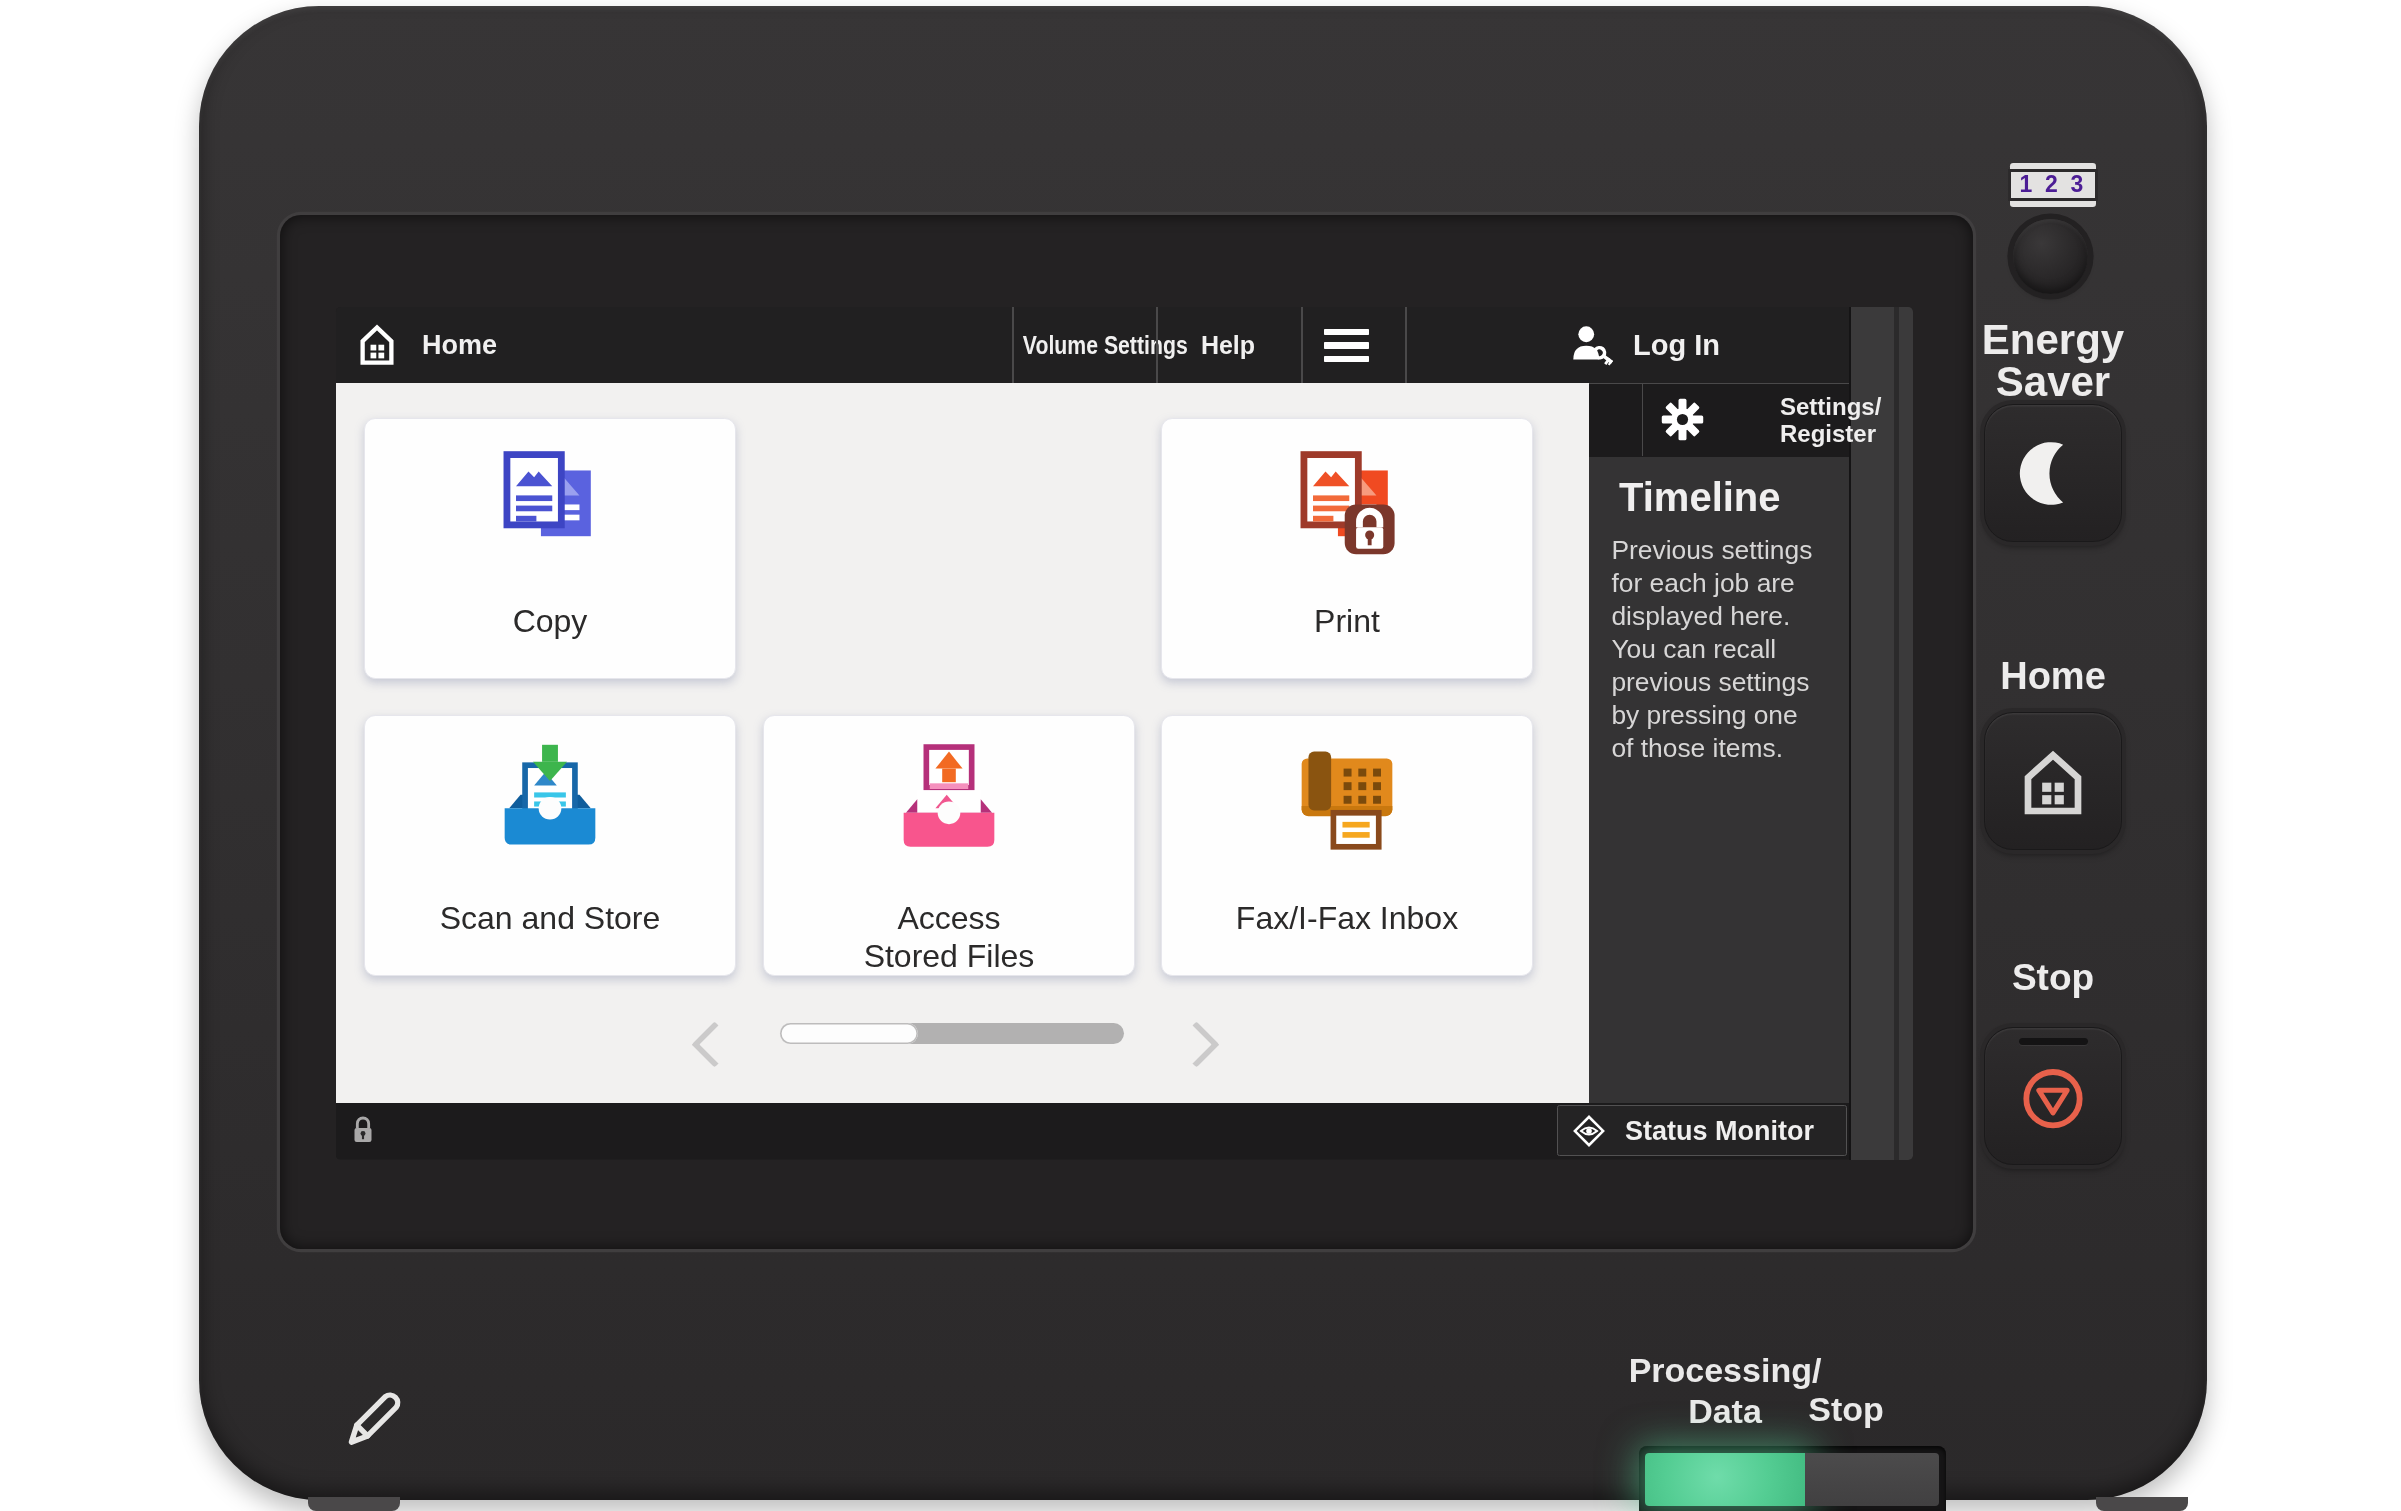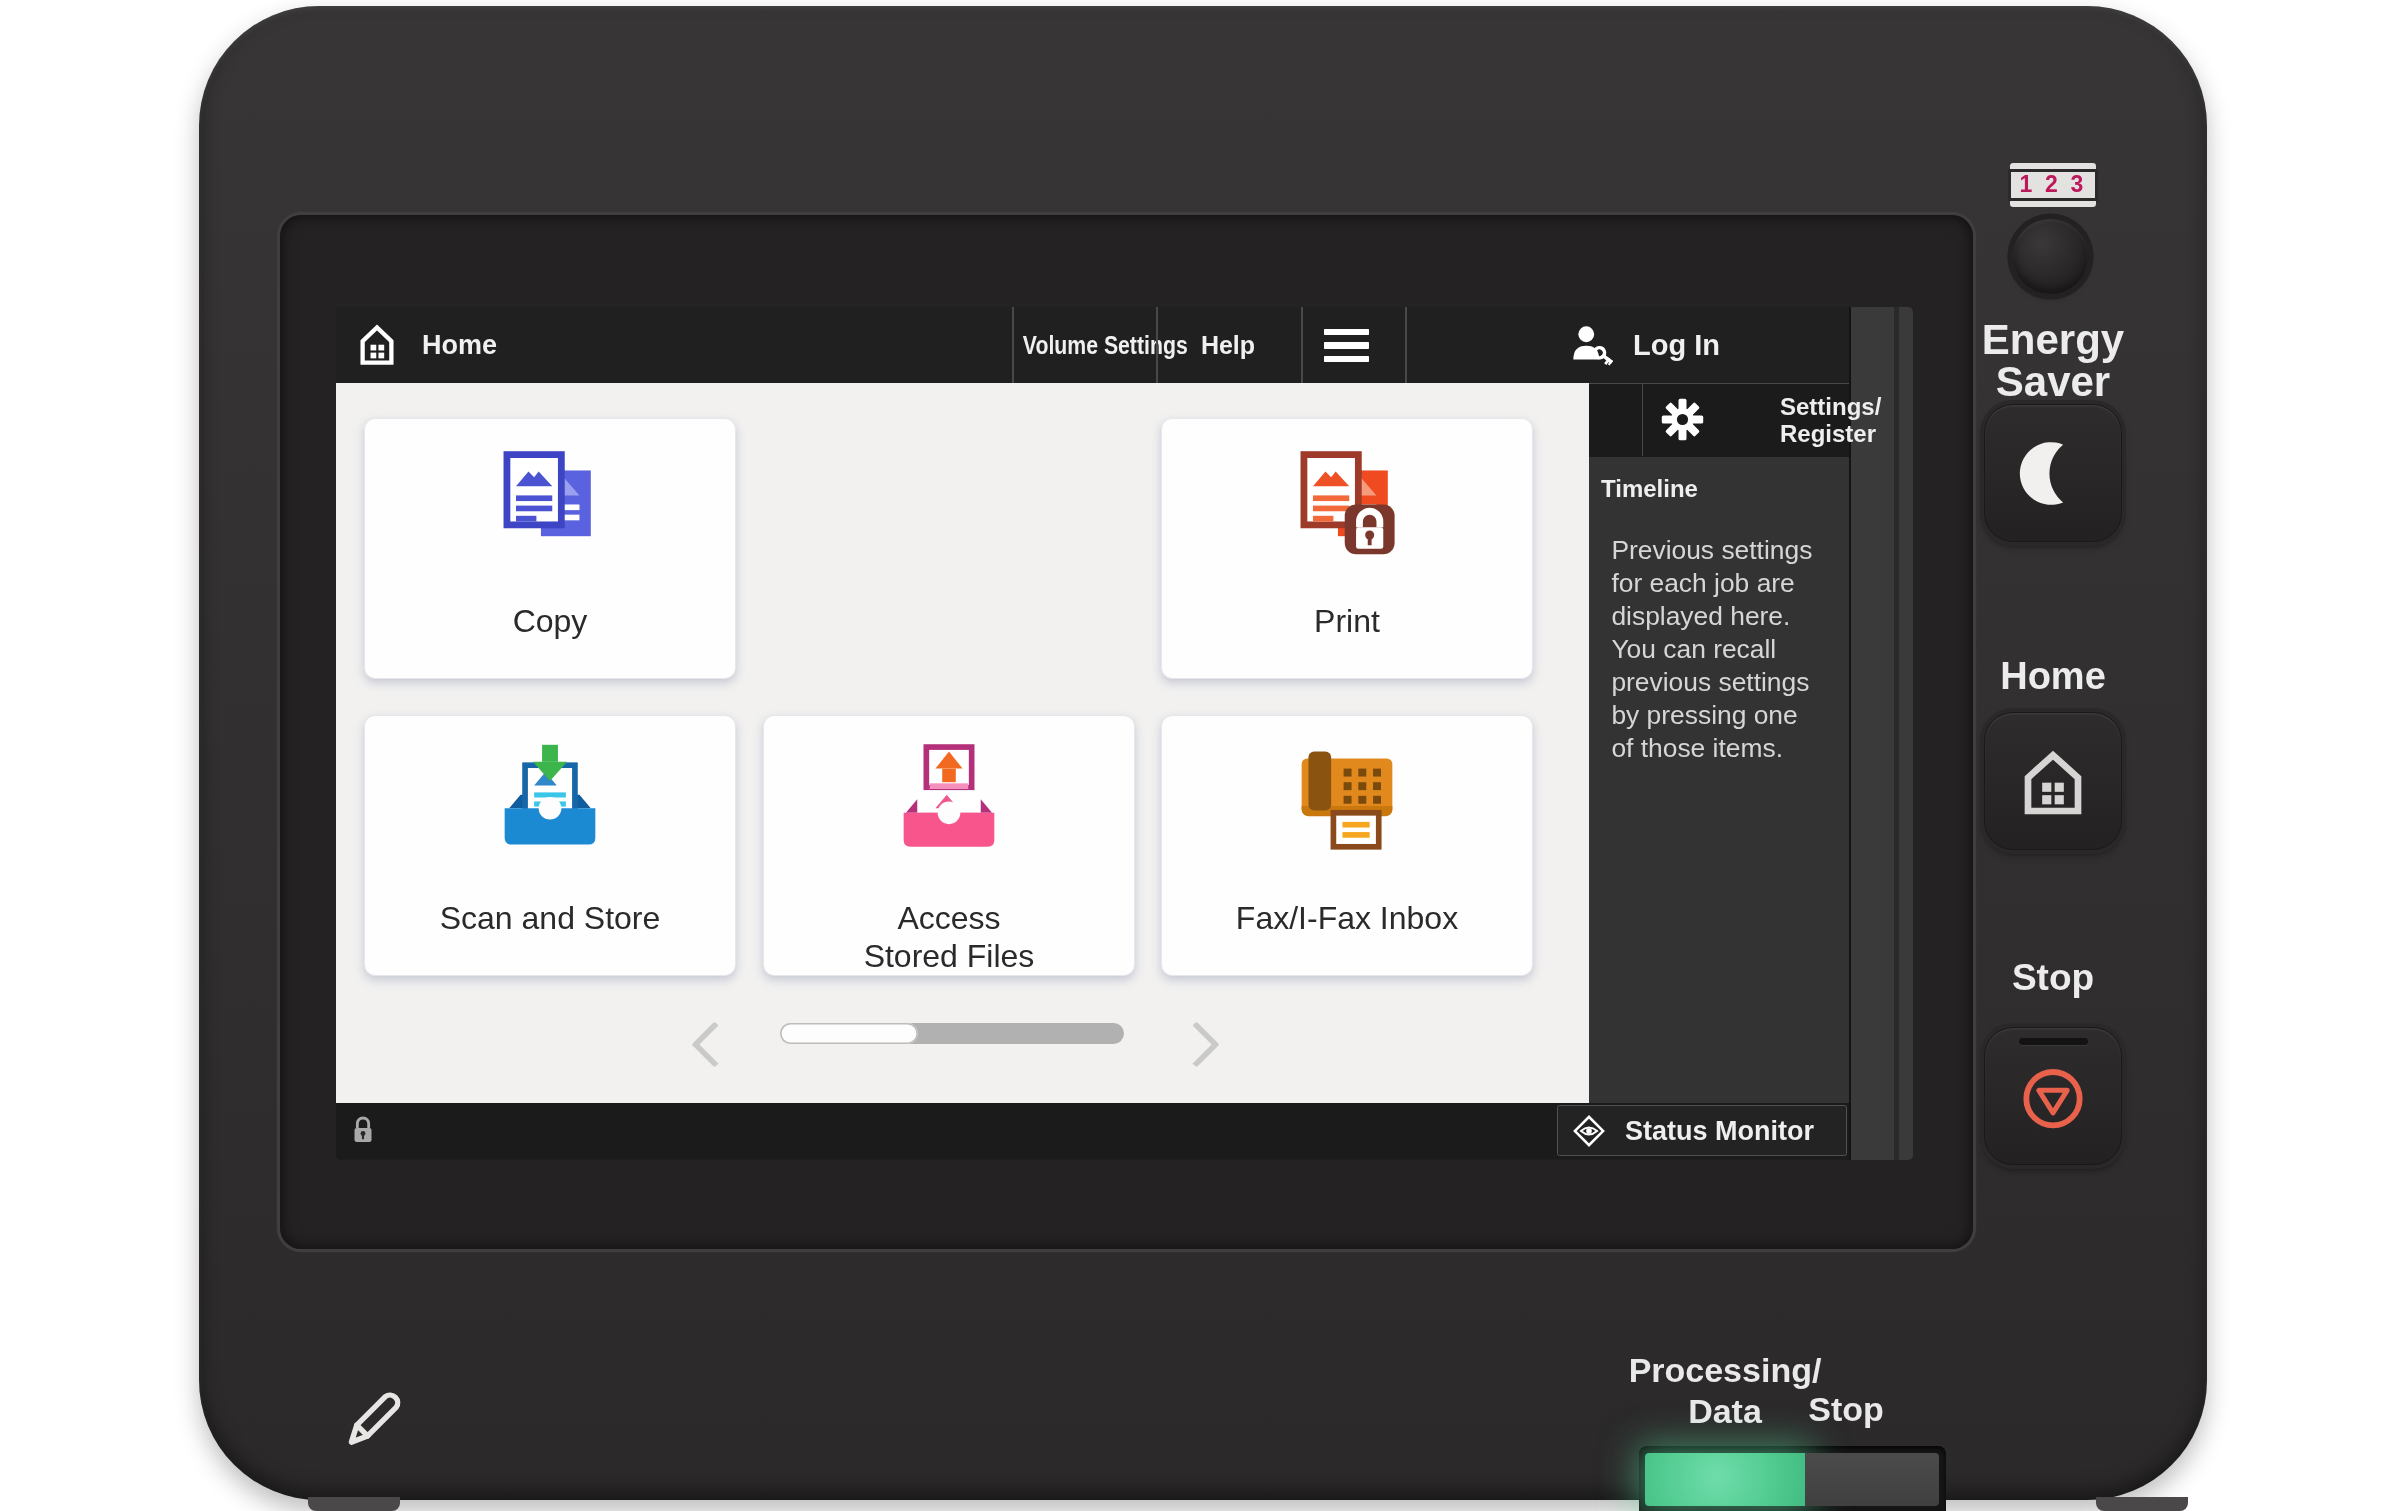--- a/index.html
+++ b/index.html
@@ -23,21 +23,21 @@
   .condensed{transform:scaleX(.85);transform-origin:center;}
   .burger{position:absolute;left:988px;top:21.6px;width:45px;}
   .burger div{width:45px;height:6.4px;background:#fff;margin-bottom:7.2px;border-radius:0.8px;}
   .rstrip{position:absolute;left:1513px;top:0;width:64px;height:853px;
           background:linear-gradient(90deg,#151415 0 2.4px,#3b3a3b 2.4px 45px,#2b2a2b 45px 50px,#3b3a3b 50px);}
   .settingsrow{position:absolute;left:1253px;top:76px;width:260px;height:74px;background:#1c1b1c;
                border-top:1.6px solid #4a494a;box-sizing:border-box;}
   .emptycell{position:absolute;left:0;top:0;width:54px;height:72px;border-right:1.6px solid #4a494a;box-sizing:border-box;}
   .settings-text{position:absolute;left:136px;top:8.8px;color:#efeeee;font-size:24px;line-height:27px;font-weight:700;}
   .timeline{position:absolute;left:1253px;top:150px;width:260px;height:647px;background:#343334;}
-  .tl-title{position:absolute;left:12px;top:17.6px;color:#f0efef;font-size:24px;font-weight:700;}
+  .tl-title{position:absolute;left:30px;top:17.6px;color:#f0efef;font-size:40px;font-weight:700;}
   .tl-body{position:absolute;left:22.4px;top:77px;width:232px;color:#d7d6d6;font-size:26.4px;line-height:33px;
            white-space:pre-line;font-weight:500;}
   .main{position:absolute;left:0;top:76px;width:1253px;height:720px;background:#f2f1f0;}
   .bottombar{position:absolute;left:0;top:796px;width:1513px;height:56px;background:#1c1b1c;}
   .statuscell{position:absolute;left:1221px;top:2.4px;width:290px;height:51px;background:#242324;
               border:0.8px solid #525152;border-radius:2.4px;box-sizing:border-box;}
   .status-label{position:absolute;left:67px;top:0;height:50px;line-height:50px;color:#f0efef;font-size:27px;font-weight:700;white-space:nowrap;}
   
   .tile{position:absolute;width:372px;height:261px;background:#fefefe;border-radius:11.2px;
         border:0.8px solid #e6e6ec;box-sizing:border-box;
@@ -47,21 +47,21 @@
               font-size:32px;line-height:38px;white-space:pre-line;}
   
   .chev{position:absolute;width:27px;height:27px;border-top:6.4px solid #cbcaca;border-right:6.4px solid #cbcaca;border-radius:3.2px;}
   .track{position:absolute;left:444px;top:640px;width:344px;height:21px;background:#b2b1b1;border-radius:10.4px;}
   .thumb{position:absolute;left:444px;top:640px;width:138px;height:21px;background:#fdfdfd;
          border-radius:10.4px;box-shadow:inset 0 0 0 1.6px #bdbcbc;}
   
   .badge123{position:absolute;left:2010px;top:163px;width:86px;height:44px;background:#e3e2e1;
             border-radius:3.2px;display:flex;align-items:center;justify-content:center;}
   .badge123 .inner{border:3.2px solid #2c2a2b;padding:0.8px 8px;font-size:23px;font-weight:700;
-                   color:#be185d;letter-spacing:3.2px;line-height:1.1;white-space:nowrap;}
+                   color:#4c1d95;letter-spacing:3.2px;line-height:1.1;white-space:nowrap;}
   .knob{position:absolute;left:2013px;top:219px;width:75px;height:75px;border-radius:50%;
         background:radial-gradient(circle at 38% 32%,#3a3839,#262425 62%,#211f20);
         box-shadow:0 0 0 5.6px #232122, 0 3.2px 6.4px rgba(0,0,0,.45), inset 0 -4.8px 8px rgba(0,0,0,.4),
                    inset 0 2.4px 3.2px rgba(255,255,255,.06);}
   .panel-label{position:absolute;left:1945px;width:216px;text-align:center;color:#edecec;font-weight:600;}
   .key{position:absolute;left:1984px;width:138px;height:138px;border-radius:29px;
        background:linear-gradient(180deg,#2e2c2d,#232122);border:1.6px solid #1a191a;box-sizing:border-box;
        box-shadow:0 0 0 4px #2a2829, 0 4px 7.2px rgba(0,0,0,.5), inset 0 1.6px 1.6px rgba(255,255,255,.07);
        display:flex;align-items:center;justify-content:center;}
   .slot{position:absolute;left:2019px;top:1038px;width:69px;height:7.2px;background:#141314;border-radius:4px;

